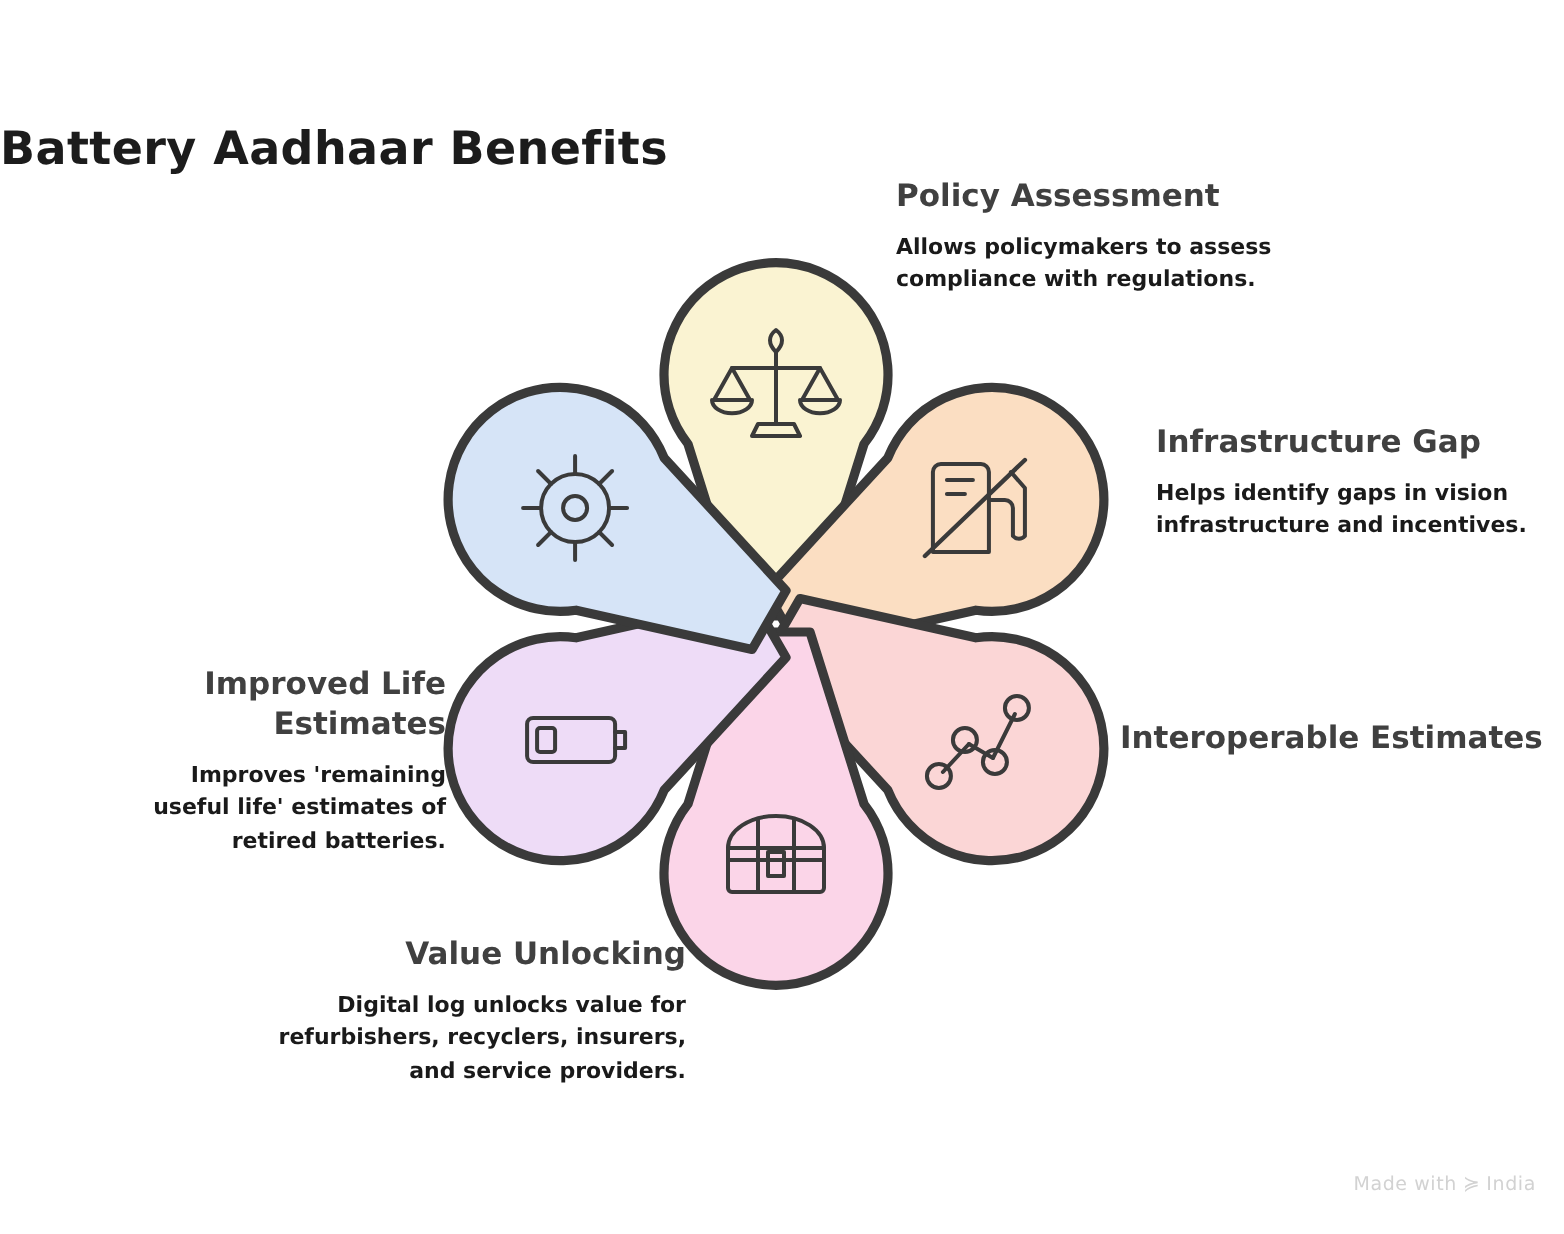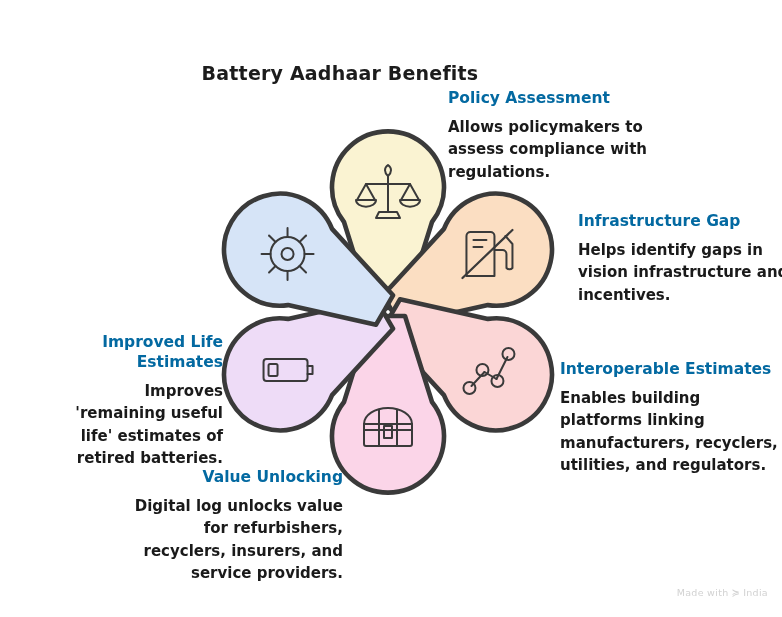--- a/index.html
+++ b/index.html
@@ -16,48 +16,48 @@
     height: 617px;
     background: #ffffff;
   }
 
   
   .title {
     position: absolute;
     left: 0;
     top: 62px;
     width: 680px;
-    text-align: center;
-    font-size: 19px;
+    text-align: left;
+    font-size: 23px;
     font-weight: bold;
     color: #1c1c1c;
     letter-spacing: 0.2px;
     font-family: "DejaVu Sans", sans-serif;
   }
 
   
   #flower {
     position: absolute;
     left: 0;
     top: 0;
     width: 782px;
     height: 617px;
   }
 
   
   .block { position: absolute; }
   .block .heading {
     font-size: 15.5px;
     font-weight: bold;
-    color: #0369a1;
+    color: #404040;
     line-height: 1.28;
     margin-bottom: 7px;
   }
   .block .body {
-    font-size: 15px;
+    font-size: 11px;
     font-weight: bold;
     color: #1a1a1a;
     line-height: 1.5;
   }
   .align-left  { text-align: left; }
   .align-right { text-align: right; }
 
   
   #blk-policy        { left: 448px; top: 89px;  width: 230px; }
   #blk-infra         { left: 560px; top: 212px; width: 215px; margin-left: 18px; }
@@ -180,21 +180,20 @@
     <div class="body">Allows policymakers to assess compliance with regulations.</div>
   </div>
 
   <div class="block align-left" id="blk-infra">
     <div class="heading">Infrastructure Gap</div>
     <div class="body">Helps identify gaps in vision infrastructure and incentives.</div>
   </div>
 
   <div class="block align-left" id="blk-interop">
     <div class="heading">Interoperable Estimates</div>
-    <div class="body">Enables building platforms linking manufacturers, recyclers, utilities, and regulators.</div>
   </div>
 
   <div class="block align-right" id="blk-life">
     <div class="heading">Improved Life Estimates</div>
     <div class="body">Improves 'remaining useful life' estimates of retired batteries.</div>
   </div>
 
   <div class="block align-right" id="blk-value">
     <div class="heading">Value Unlocking</div>
     <div class="body">Digital log unlocks value for refurbishers, recyclers, insurers, and service providers.</div>

